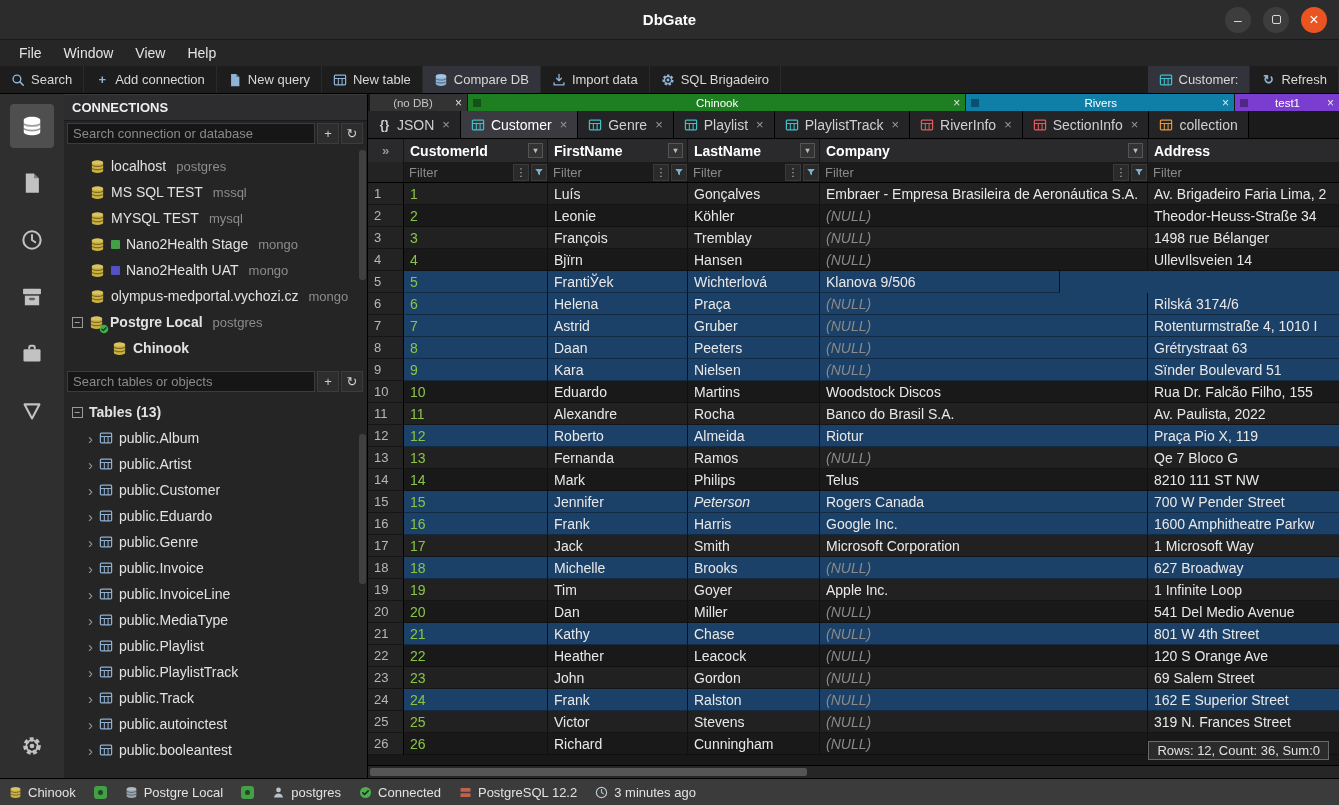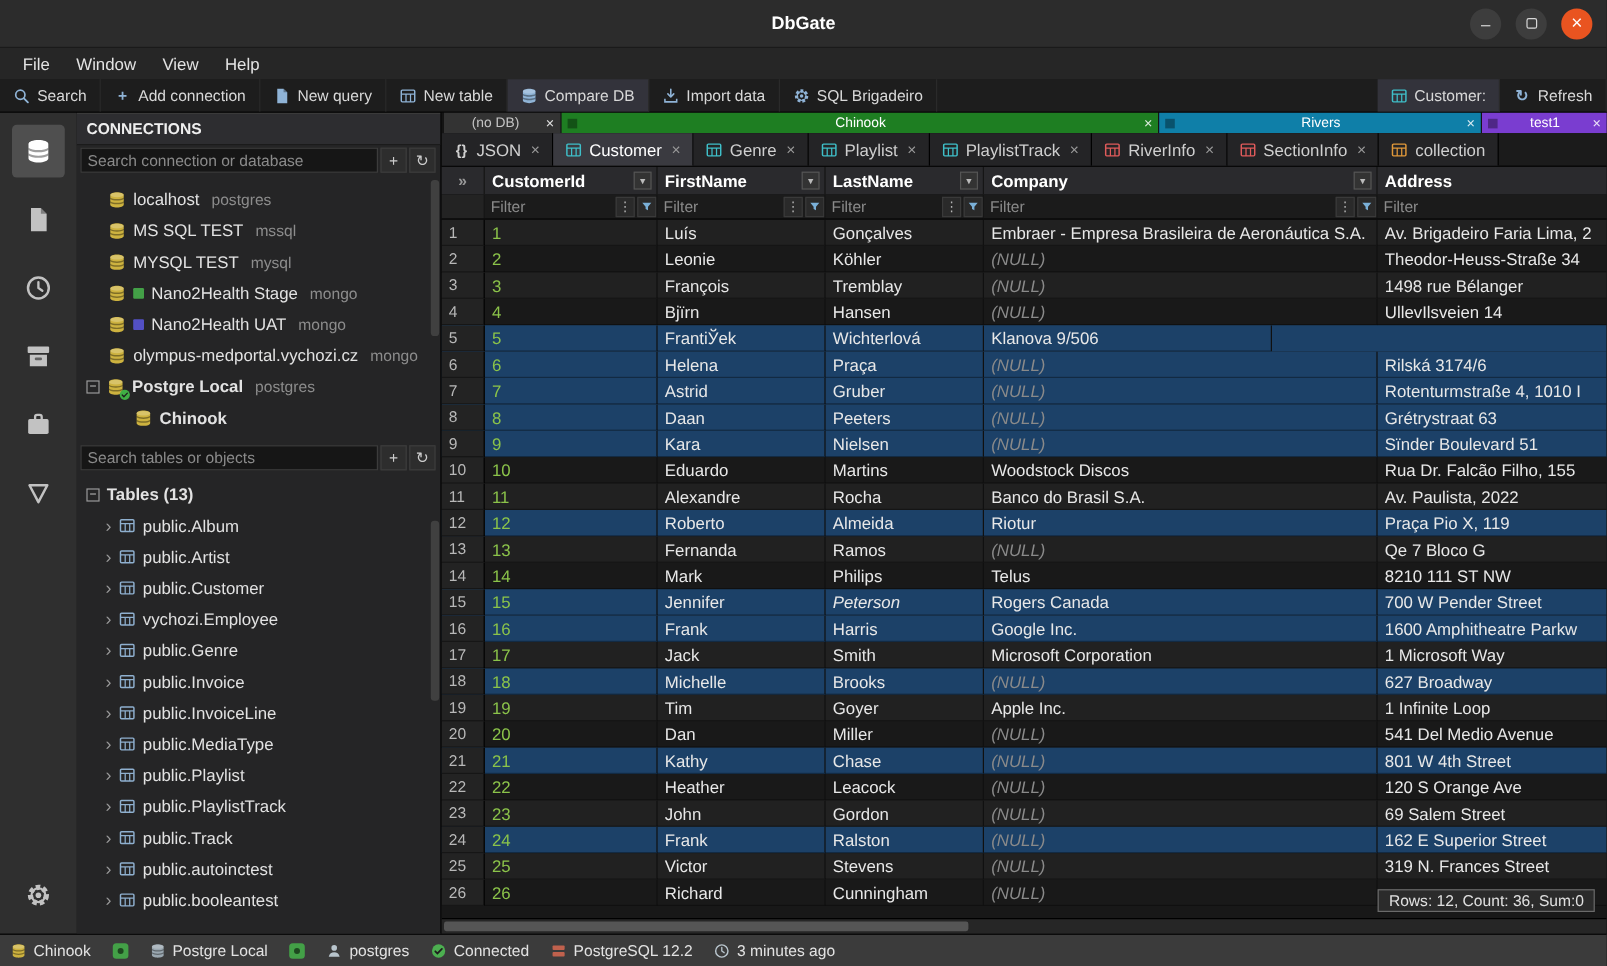--- a/index.html
+++ b/index.html
@@ -431,21 +431,21 @@
             <span class="cname">public.Customer</span>
           </div>
           <div class="tree-item" style="padding-left: 24px;">
             <span class="chev">›</span>
             <span class="ic" style="color: rgb(143, 176, 207); width: 14px; height: 14px;">
               <svg viewBox="0 0 16 16">
                 <rect x="1.6" y="2.4" width="12.8" height="11.2" rx="1" fill="none" stroke="currentColor" stroke-width="1.4"></rect>
                 <path d="M1.6 6.2h12.8M6.1 6.2v7.4M10.4 6.2v7.4" stroke="currentColor" stroke-width="1.2" fill="none"></path>
               </svg>
             </span>
-            <span class="cname">vychozi.Employee</span>
+            <span class="cname">public.Eduardo</span>
           </div>
           <div class="tree-item" style="padding-left: 24px;">
             <span class="chev">›</span>
             <span class="ic" style="color: rgb(143, 176, 207); width: 14px; height: 14px;">
               <svg viewBox="0 0 16 16">
                 <rect x="1.6" y="2.4" width="12.8" height="11.2" rx="1" fill="none" stroke="currentColor" stroke-width="1.4"></rect>
                 <path d="M1.6 6.2h12.8M6.1 6.2v7.4M10.4 6.2v7.4" stroke="currentColor" stroke-width="1.2" fill="none"></path>
               </svg>
             </span>
             <span class="cname">public.Genre</span>

